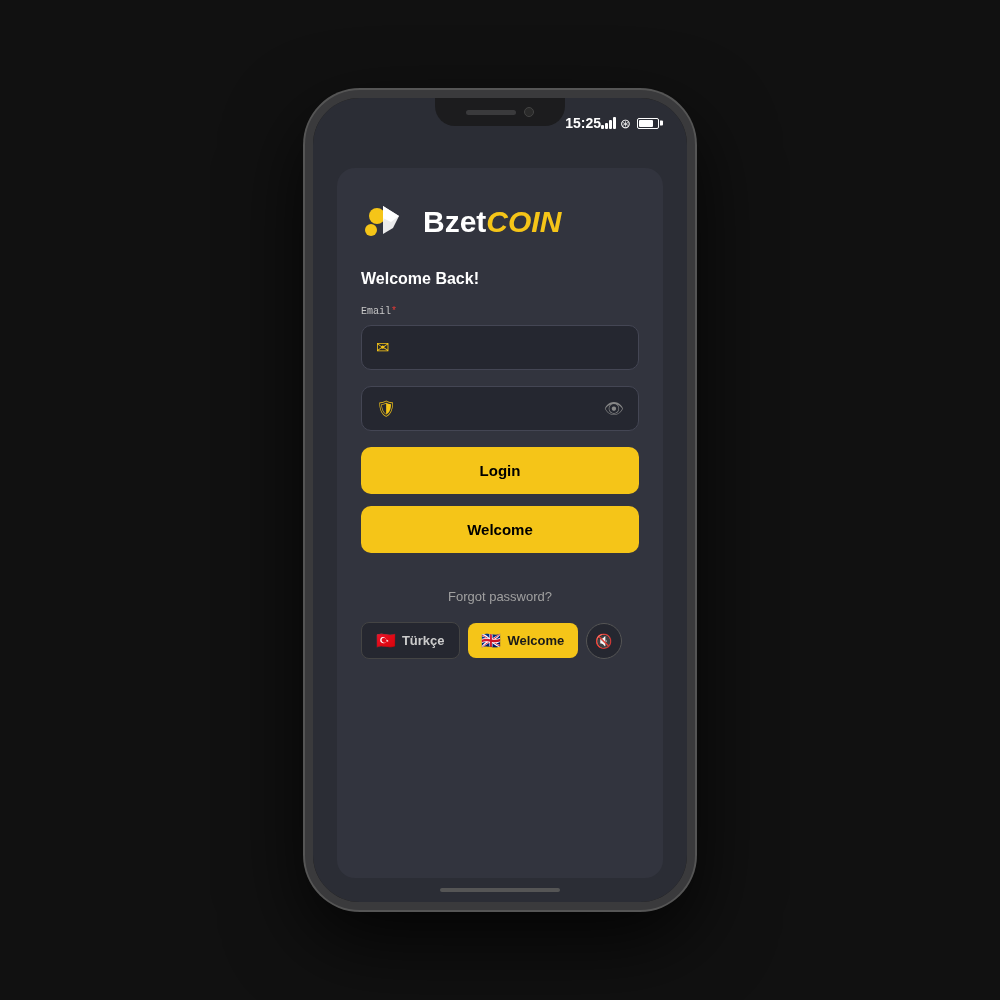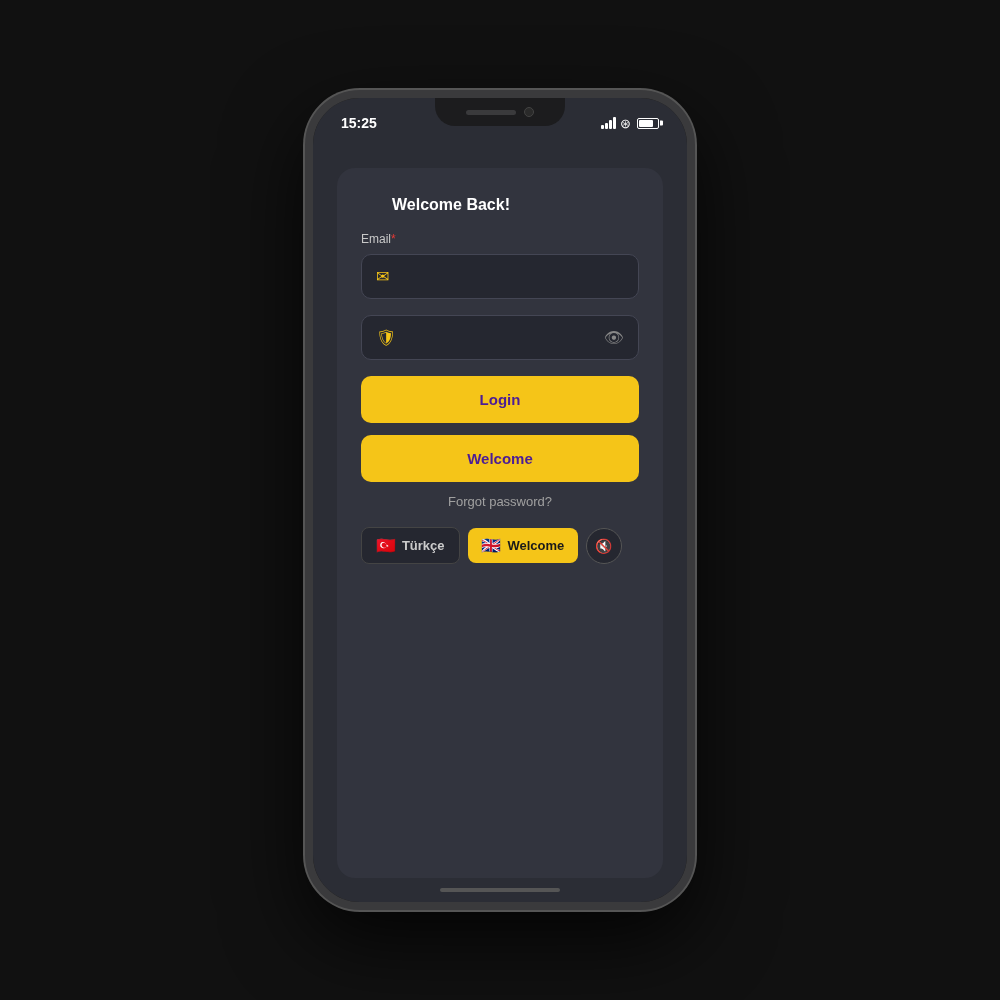--- a/index.html
+++ b/index.html
@@ -60,21 +60,21 @@
 
     
     .status-bar {
       position: absolute;
       top: 10px;
       left: 0;
       right: 0;
       height: 30px;
       display: flex;
       align-items: center;
-      justify-content: space-between;
+      justify-content: flex-end;
       padding: 0 28px;
       z-index: 9;
     }
     .status-time {
       color: #fff;
       font-size: 14px;
       font-weight: 600;
     }
     .status-icons {
       display: flex;
@@ -169,28 +169,28 @@
       height: 52px;
       position: relative;
     }
 
     
     .welcome-text {
       color: #fff;
       font-size: 16px;
       font-weight: 700;
       margin-bottom: 18px;
-      margin-left: 31px;
     }
 
     
     .field-label {
       color: #c8c8c8;
-      font-size: 12px;
+      font-size: 10px;
       margin-bottom: 8px;
+      font-family: Liberation Mono, monospace;
     }
     .field-label .required {
       color: #e53935;
     }
 
     
     .input-wrapper {
       background: #252730;
       border: 1.5px solid #444654;
       border-radius: 10px;
@@ -225,31 +225,31 @@
     
     .btn-login, .btn-register {
       width: 100%;
       padding: 15px;
       border: none;
       border-radius: 10px;
       font-size: 15px;
       font-weight: 700;
       cursor: pointer;
       background: #f5c518;
-      color: #4c1d95;
+      color: #000000;
       margin-bottom: 12px;
     }
 
     
     .forgot-password {
       text-align: center;
       color: #a0a0a0;
       font-size: 13px;
       cursor: pointer;
-      margin: 0 0 18px;
+      margin: 24px 0 18px;
     }
 
     
     .lang-selector {
       display: flex;
       align-items: center;
       gap: 8px;
     }
     .lang-btn {
       padding: 8px 14px;
@@ -368,20 +368,34 @@
         <div class="battery-icon">
           <div class="battery-fill"></div>
         </div>
       </div>
     </div>
 
     <div class="screen-content">
       <div class="app-card">
 
         
+        <div class="logo-area">
+          <div class="logo-icon">
+            <svg width="52" height="52" viewBox="0 0 52 52" xmlns="http://www.w3.org/2000/svg">
+
+              <circle cx="16" cy="20" r="8" fill="#f5c518"></circle>
+              <circle cx="10" cy="34" r="6" fill="#f5c518"></circle>
+              <path d="M22 10 L38 20 L32 32 L22 38 L22 10Z" fill="white" opacity="0.9"></path>
+              <path d="M22 10 L38 20 L30 26 L22 22Z" fill="white"></path>
+            </svg>
+          </div>
+          <div>
+            <span style="color:#fff; font-size:30px; font-weight:800;">Bzet</span><span style="color:#f5c518; font-size:30px; font-weight:800; font-style:italic;">COIN</span>
+          </div>
+        </div>
 
         
         <div class="welcome-text">Welcome Back!</div>
 
         
         <div class="field-label">
           <span>Email</span><span class="required">*</span>
         </div>
         <div class="input-wrapper">
           <span class="input-icon">✉</span>

